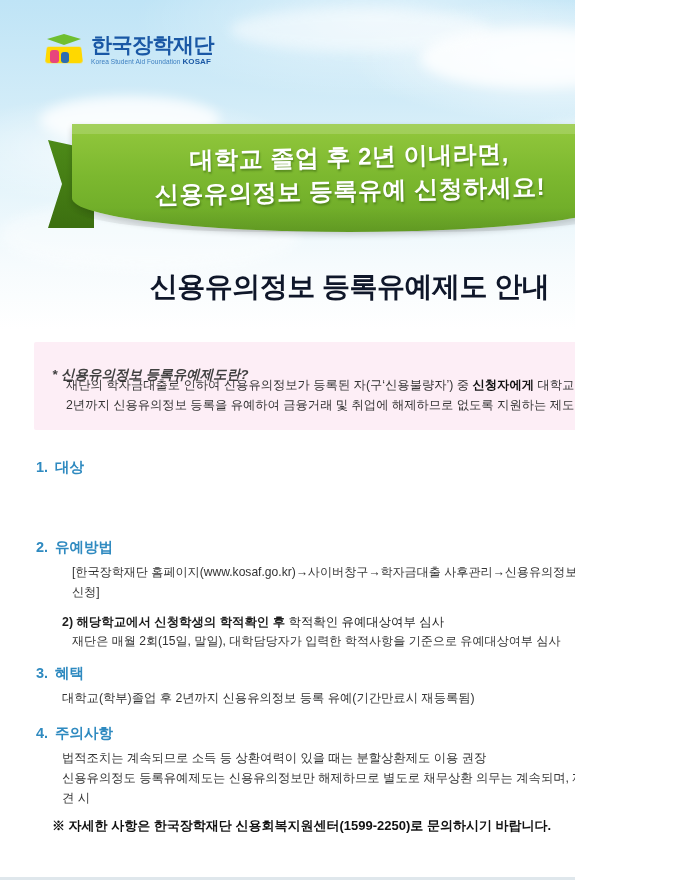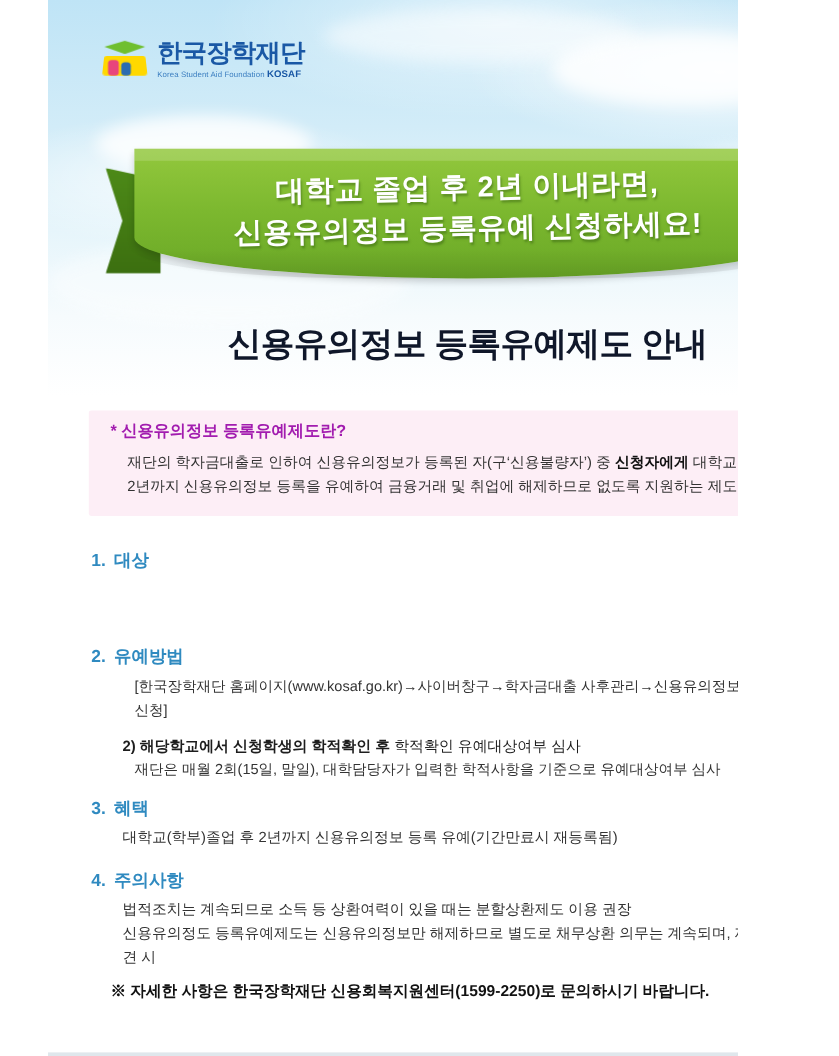--- a/index.html
+++ b/index.html
@@ -13,21 +13,20 @@
     background: #ffffff;
     overflow: hidden;
     position: relative;
   }
   .page {
     position: relative;
     width: 575px;
     height: 880px;
     background: #ffffff;
     overflow: hidden;
-    margin-left: 40px;
   }
   
   .sky {
     position: absolute;
     left: 0; top: 0;
     width: 699px;
     height: 330px;
     background:
       radial-gradient(ellipse 300px 90px at 560px 60px, rgba(255,255,255,0.85) 0%, rgba(255,255,255,0) 70%),
       radial-gradient(ellipse 260px 80px at 120px 150px, rgba(255,255,255,0.75) 0%, rgba(255,255,255,0) 70%),
@@ -191,24 +190,25 @@
     left: 34px;
     top: 342px;
     width: 631px;
     height: 88px;
     background: #fdeef6;
     border-radius: 2px;
   }
   .def-title {
     position: absolute;
     left: 18px;
-    top: 8px;
+    top: 24px;
     font-size: 13.5px;
     font-weight: bold;
-    color: #a21caf;
+    color: #404040;
+    font-style: italic;
   }
   .def-body {
     position: absolute;
     left: 32px;
     top: 34px;
     width: 590px;
     font-size: 12.3px;
     color: #333333;
     line-height: 1.62;
   }

